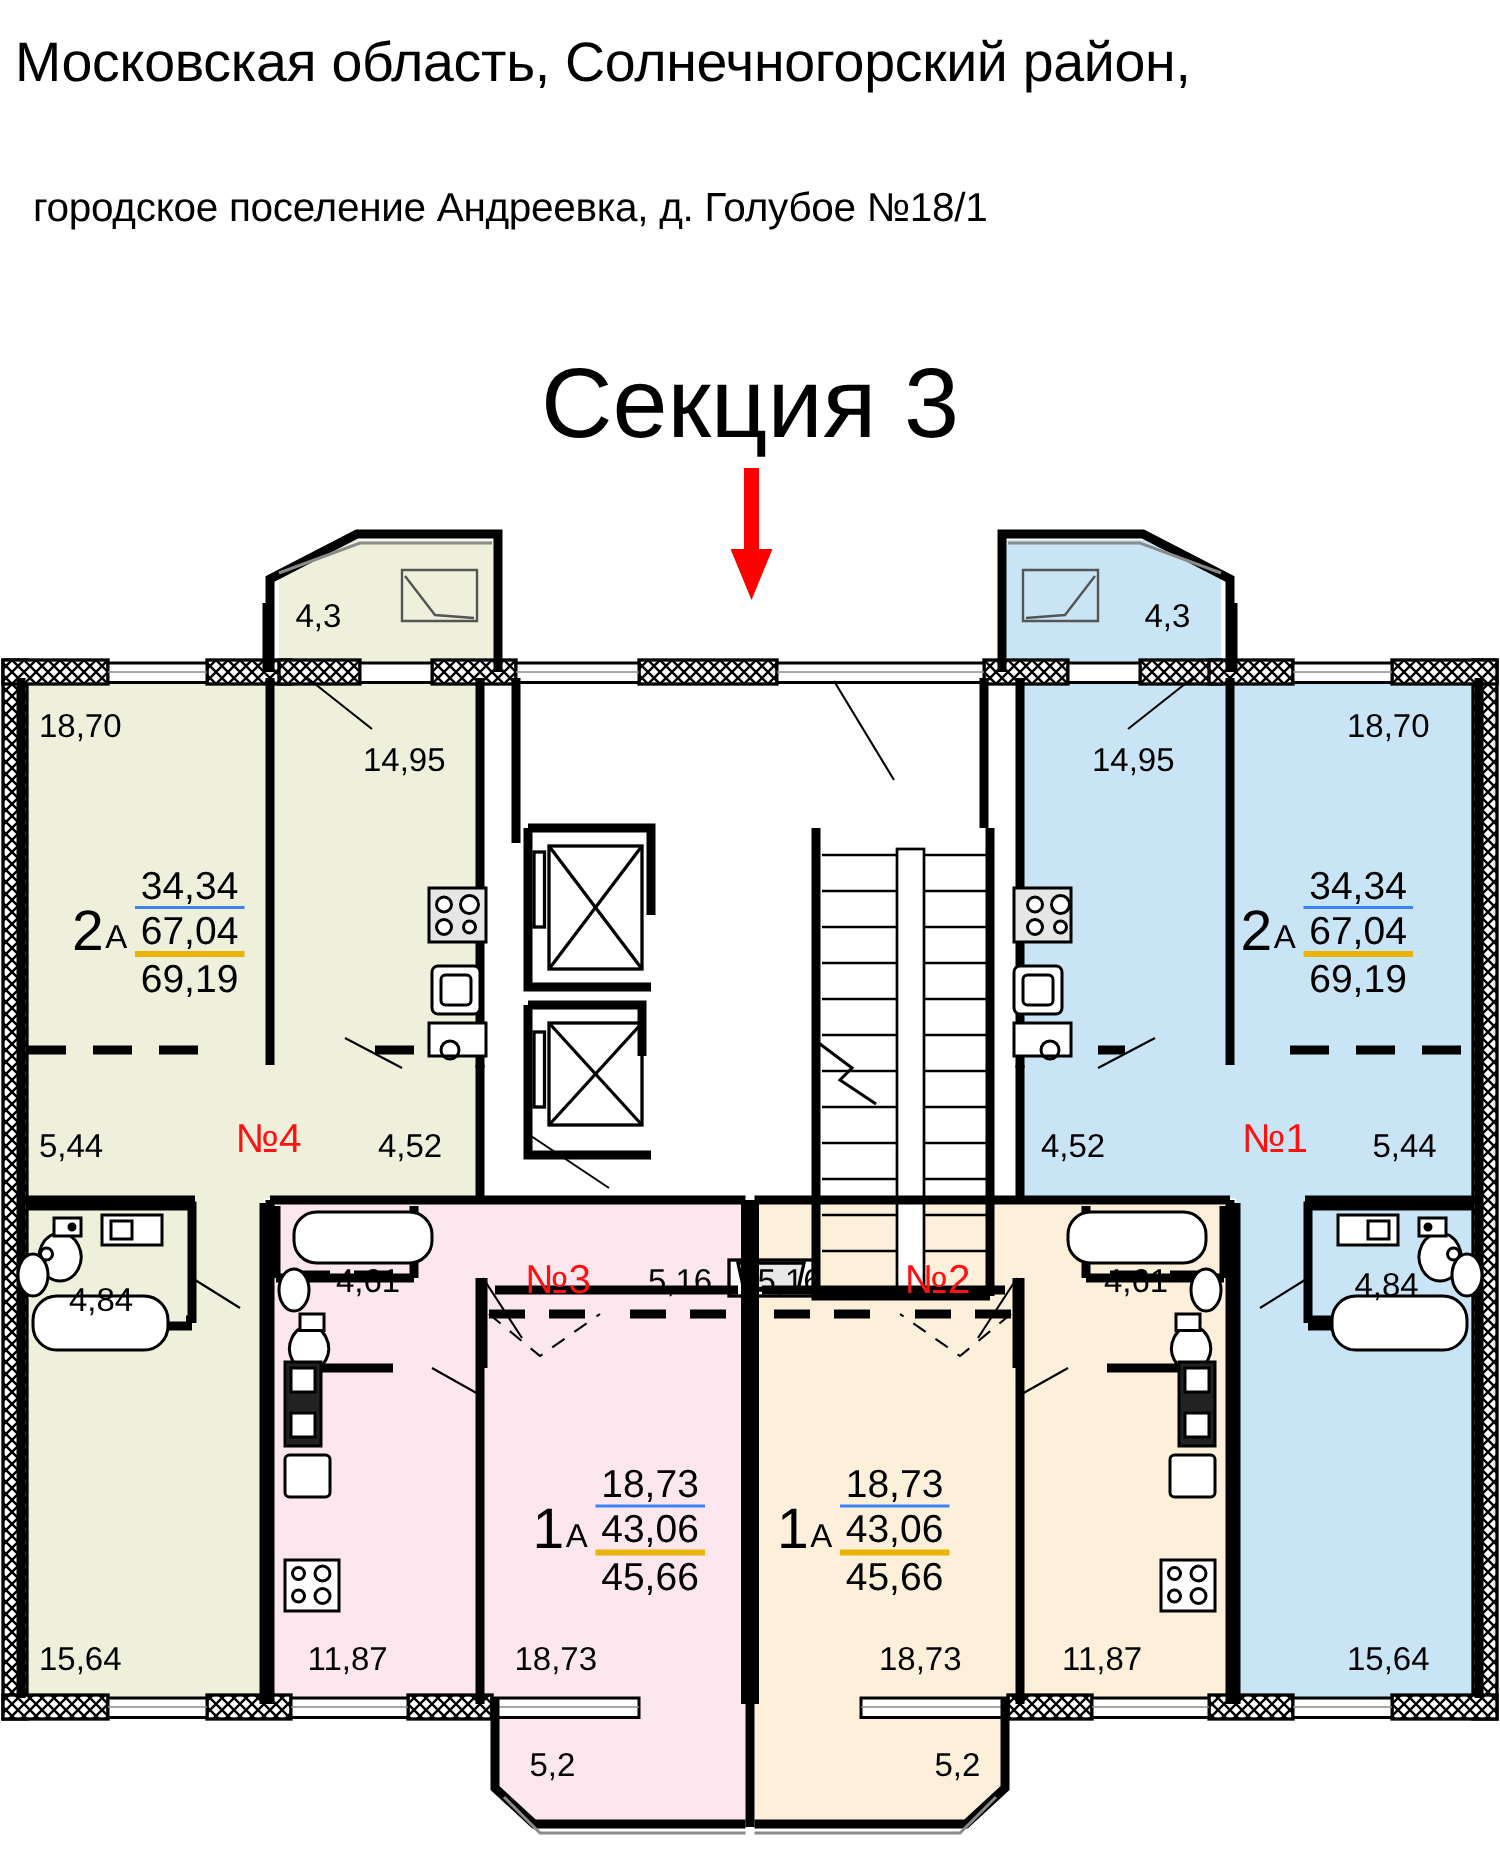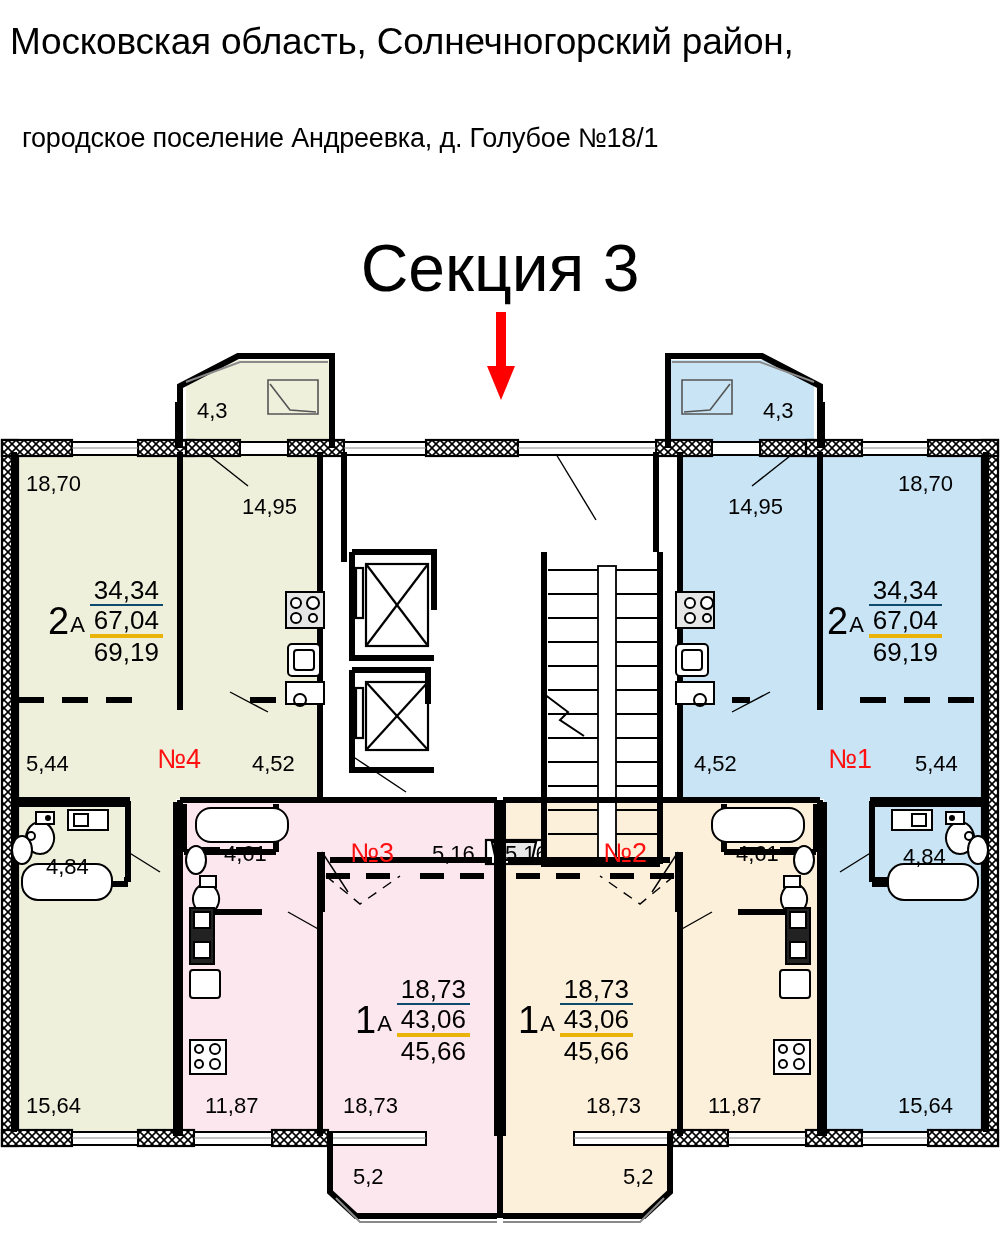--- a/index.html
+++ b/index.html
@@ -18,21 +18,21 @@
 
   .lbl{position:absolute;font-size:22px;line-height:27px;white-space:nowrap;font-weight:400;}
   .apt-no{position:absolute;color:#ff1111;font-size:27px;font-weight:400;white-space:nowrap;}
 
   
   .typeblock{position:absolute;display:flex;align-items:center;}
   .typeblock .big{font-size:38px;line-height:38px;}
   .typeblock .sub{font-size:22px;line-height:22px;margin-left:1px;margin-top:8px;}
   .typeblock .nums{display:flex;flex-direction:column;margin-left:5px;text-align:center;}
   .typeblock .nums span{font-size:26px;line-height:28px;padding:0 4px;}
-  .typeblock .nums .n1{border-bottom:2px solid #0c4a6e;}
+  .typeblock .nums .n1{border-bottom:2px solid #3b82f6;}
   .typeblock .nums .n2{border-bottom:4px solid #eab308;}
 </style>
 </head>
 <body>
 
 <div id="header">
   <div id="title-line1">Московская область, Солнечногорский район,</div>
   <div id="title-line2">городское поселение Андреевка, д. Голубое №18/1</div>
 </div>
 <div id="section-title">Секция 3</div>

